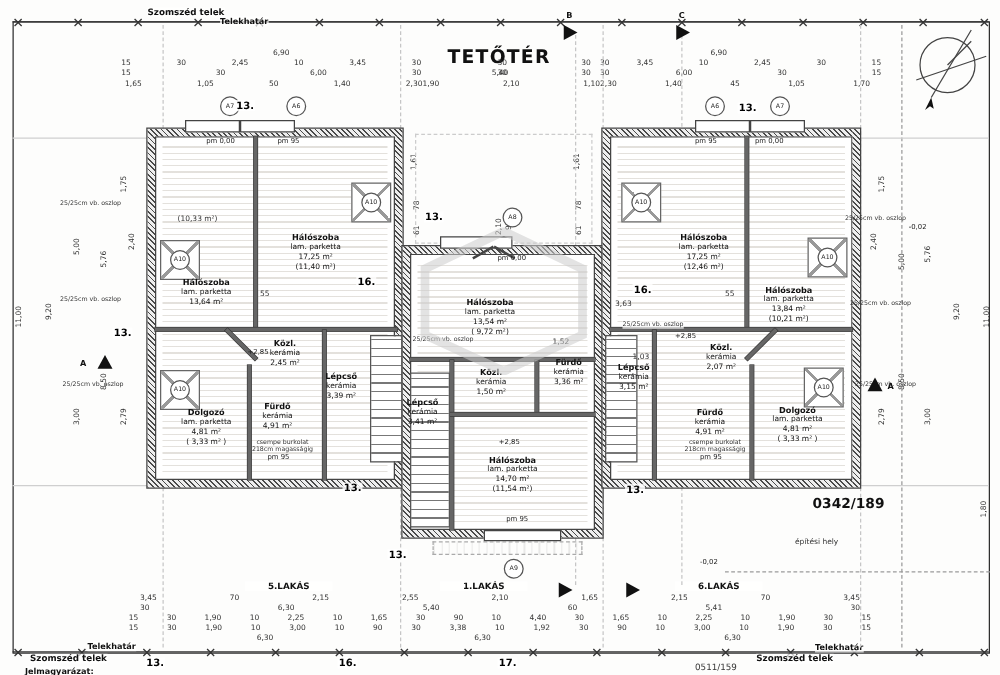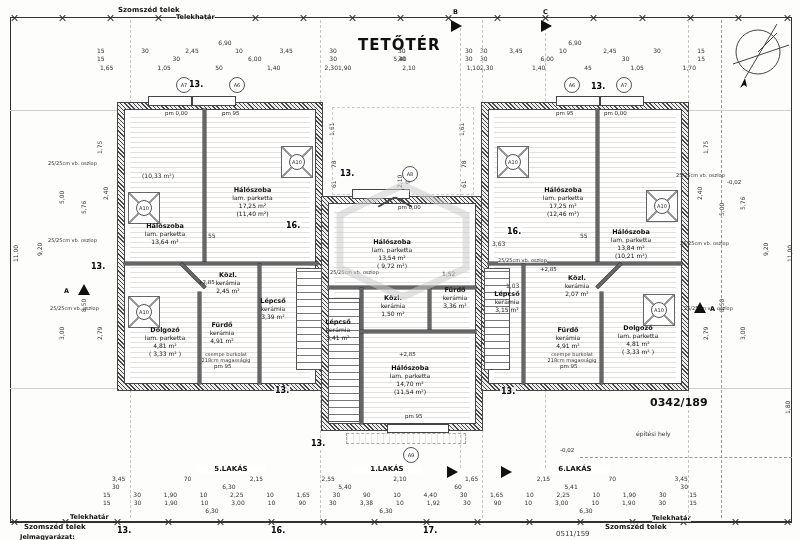--- a/index.html
+++ b/index.html
@@ -411,21 +411,21 @@
   <div class="bnum" style="left:590px;top:82px;">13.</div>
   <div class="bnum" style="left:339px;top:169px;">13.</div>
   <div class="bnum" style="left:90px;top:262px;">13.</div>
   <div class="bnum" style="left:274px;top:386px;">13.</div>
   <div class="bnum" style="left:310px;top:439px;">13.</div>
   <div class="bnum" style="left:500px;top:387px;">13.</div>
   <div class="bnum" style="left:285px;top:221px;">16.</div>
   <div class="bnum" style="left:506px;top:227px;">16.</div>
   <div class="bnum" style="left:116px;top:526px;">13.</div>
   <div class="bnum" style="left:270px;top:526px;">16.</div>
-  <div class="bnum" style="left:398px;top:526px;margin-left:24px;">17.</div>
+  <div class="bnum" style="left:398px;top:526px;">17.</div>
 
   <div class="seclbl" style="left:453px;top:8px;">B</div>
   <div class="tri tri-r" style="left:451px;top:20px;"></div>
   <div class="seclbl" style="left:543px;top:8px;">C</div>
   <div class="tri tri-r" style="left:541px;top:20px;"></div>
   <div class="tri tri-r" style="left:447px;top:466px;"></div>
   <div class="tri tri-r" style="left:501px;top:466px;"></div>
   <div class="seclbl" style="left:64px;top:287px;">A</div>
   <div class="tri tri-u" style="left:78px;top:284px;"></div>
   <div class="tri tri-u" style="left:694px;top:302px;"></div>

